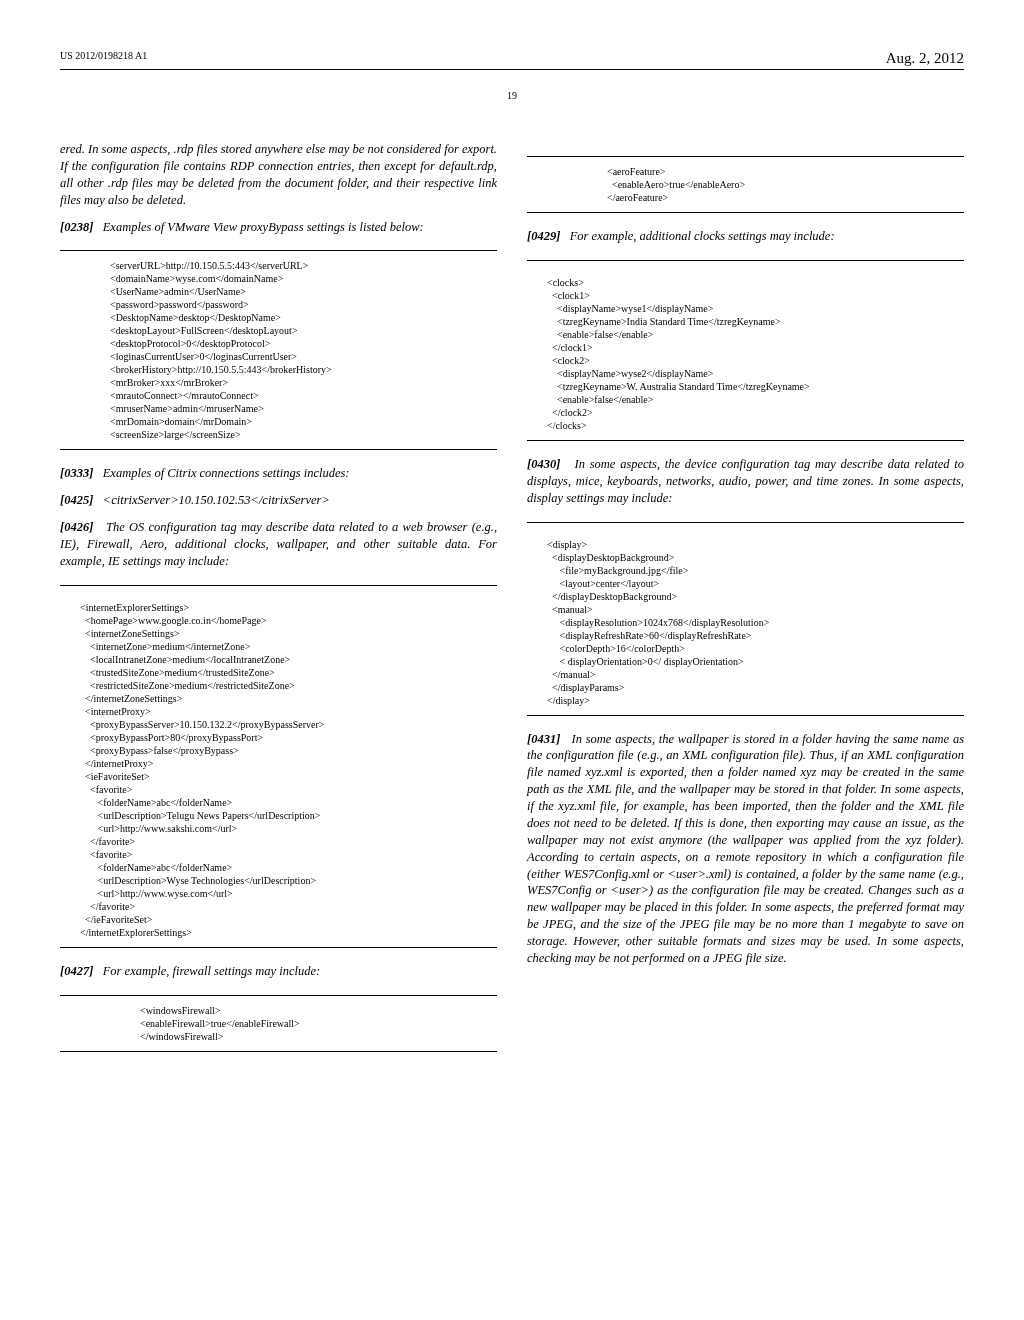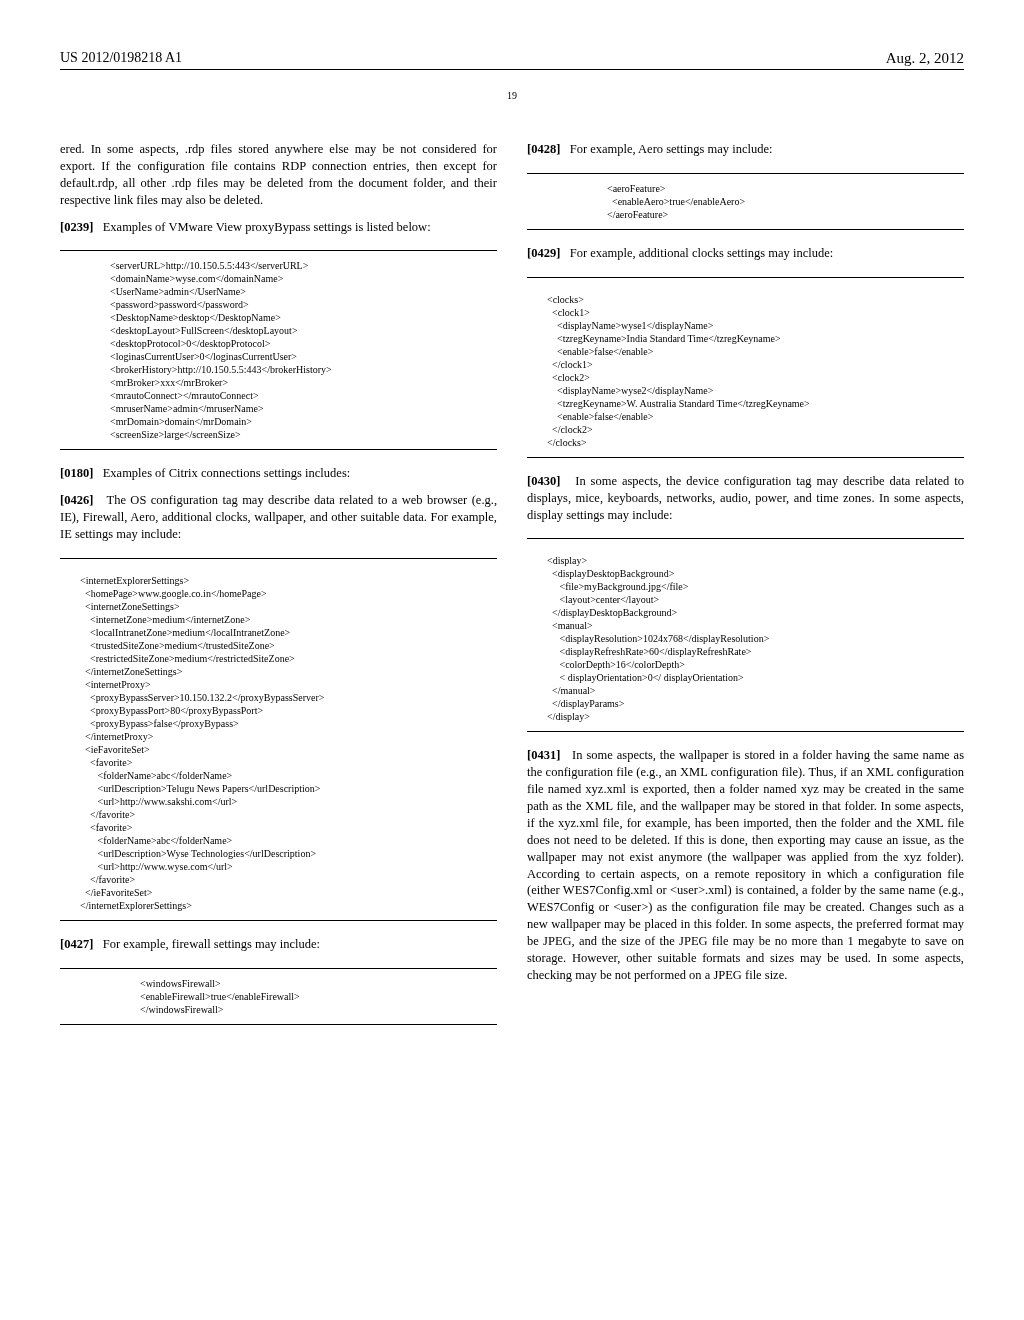--- a/index.html
+++ b/index.html
@@ -13,21 +13,21 @@
     box-sizing: border-box;
   }
   .header {
     display: flex;
     justify-content: space-between;
     border-bottom: 1.5px solid black;
     padding-bottom: 2px;
     margin-bottom: 20px;
   }
   .header-left {
-    font-size: 14px;
+    font-size: 10px;
     text-align: center;
   }
   .header-right {
     font-size: 15px;
     text-align: center;
   }
   .page-number {
     text-align: center;
     font-size: 10px;
     margin-bottom: 40px;
@@ -38,20 +38,21 @@
   }
   .col {
     flex: 1;
     min-width: 0;
   }
   .para {
     text-align: justify;
     margin-bottom: 10px;
     line-height: 1.35;
     font-size: 12.5px;
+    font-style: italic;
   }
   .para-num {
     font-weight: bold;
   }
   .code-block {
     border-top: 1.5px solid black;
     border-bottom: 1.5px solid black;
     padding: 8px 0;
     margin: 15px 0;
     font-family: Liberation Serif, serif;
@@ -80,42 +81,45 @@
 
 <div class="page-number">19</div>
 
 <div class="columns">
 
   <div class="col">
 
     <div class="para">ered. In some aspects, .rdp files stored anywhere else may be not considered for export. If the configuration file contains RDP connection entries, then except for default.rdp, all other .rdp files may be deleted from the document folder, and their respective link files may also be deleted.</div>
 
     <div class="para">
-      <span class="para-num">[0239]</span>&nbsp;&nbsp;&nbsp;<span>Examples of VMware View proxyBypass settings is listed below:</span>
+      <span class="para-num">[0238]</span>&nbsp;&nbsp;&nbsp;<span>Examples of VMware View proxyBypass settings is listed below:</span>
     </div>
 
     <div class="code-block"><div class="code-block-inner">&lt;serverURL&gt;http://10.150.5.5:443&lt;/serverURL&gt;
 &lt;domainName&gt;wyse.com&lt;/domainName&gt;
 &lt;UserName&gt;admin&lt;/UserName&gt;
 &lt;password&gt;password&lt;/password&gt;
 &lt;DesktopName&gt;desktop&lt;/DesktopName&gt;
 &lt;desktopLayout&gt;FullScreen&lt;/desktopLayout&gt;
 &lt;desktopProtocol&gt;0&lt;/desktopProtocol&gt;
 &lt;loginasCurrentUser&gt;0&lt;/loginasCurrentUser&gt;
 &lt;brokerHistory&gt;http://10.150.5.5:443&lt;/brokerHistory&gt;
 &lt;mrBroker&gt;xxx&lt;/mrBroker&gt;
 &lt;mrautoConnect&gt;&lt;/mrautoConnect&gt;
 &lt;mruserName&gt;admin&lt;/mruserName&gt;
 &lt;mrDomain&gt;domain&lt;/mrDomain&gt;
 &lt;screenSize&gt;large&lt;/screenSize&gt;</div></div>
 
     <div class="para">
-      <span class="para-num">[0180]</span>&nbsp;&nbsp;&nbsp;<span>Examples of Citrix connections settings includes:</span>
-    </div>
-
+      <span class="para-num">[0333]</span>&nbsp;&nbsp;&nbsp;<span>Examples of Citrix connections settings includes:</span>
+    </div>
+
+    <div class="para">
+      <span class="para-num">[0425]</span>&nbsp;&nbsp;&nbsp;<span>&lt;citrixServer&gt;10.150.102.53&lt;/citrixServer&gt;</span>
+    </div>
 
     <div class="para">
       <span class="para-num">[0426]</span>&nbsp;&nbsp;&nbsp;<span>The OS configuration tag may describe data related to a web browser (e.g., IE), Firewall, Aero, additional clocks, wallpaper, and other suitable data. For example, IE settings may include:</span>
     </div>
 
     <div class="code-block"><div class="code-block-inner-wide">&lt;internetExplorerSettings&gt;
   &lt;homePage&gt;www.google.co.in&lt;/homePage&gt;
   &lt;internetZoneSettings&gt;
     &lt;internetZone&gt;medium&lt;/internetZone&gt;
     &lt;localIntranetZone&gt;medium&lt;/localIntranetZone&gt;
@@ -146,23 +150,20 @@
     </div>
 
     <div class="code-block"><div class="code-block-inner-center">&lt;windowsFirewall&gt;
 &lt;enableFirewall&gt;true&lt;/enableFirewall&gt;
 &lt;/windowsFirewall&gt;</div></div>
 
   </div>
 
   <div class="col">
 
-    <div class="para">
-      <span class="para-num">[0428]</span>&nbsp;&nbsp;&nbsp;<span>For example, Aero settings may include:</span>
-    </div>
 
     <div class="code-block"><div class="code-block-inner-center">&lt;aeroFeature&gt;
   &lt;enableAero&gt;true&lt;/enableAero&gt;
 &lt;/aeroFeature&gt;</div></div>
 
     <div class="para">
       <span class="para-num">[0429]</span>&nbsp;&nbsp;&nbsp;<span>For example, additional clocks settings may include:</span>
     </div>
 
     <div class="code-block"><div class="code-block-inner-wide">&lt;clocks&gt;

